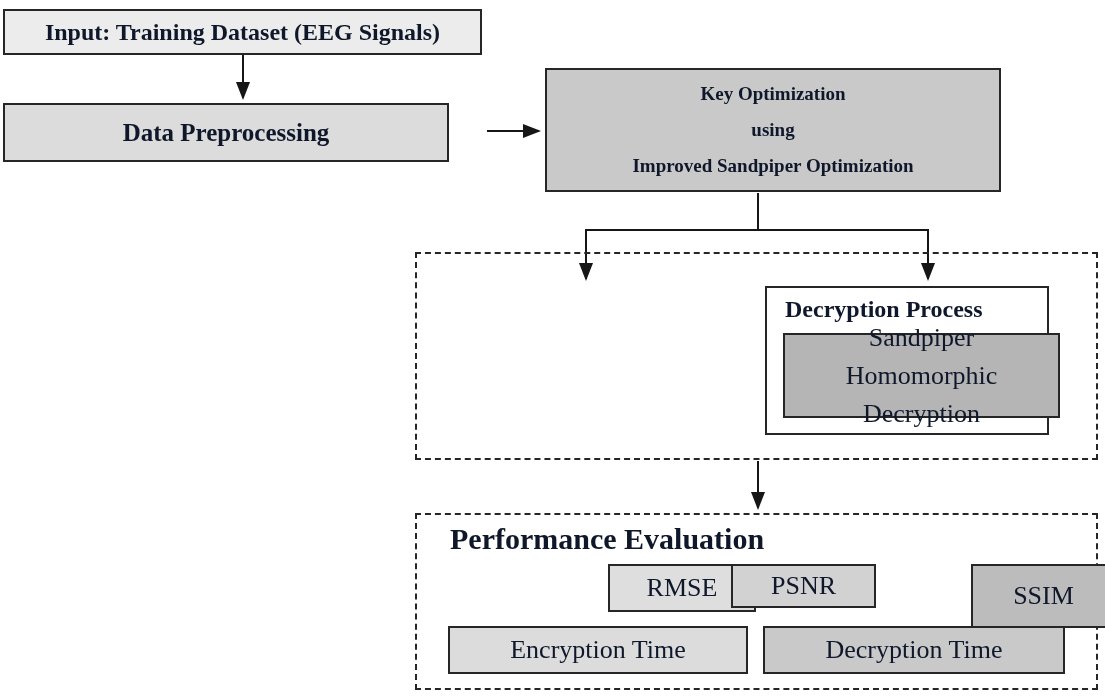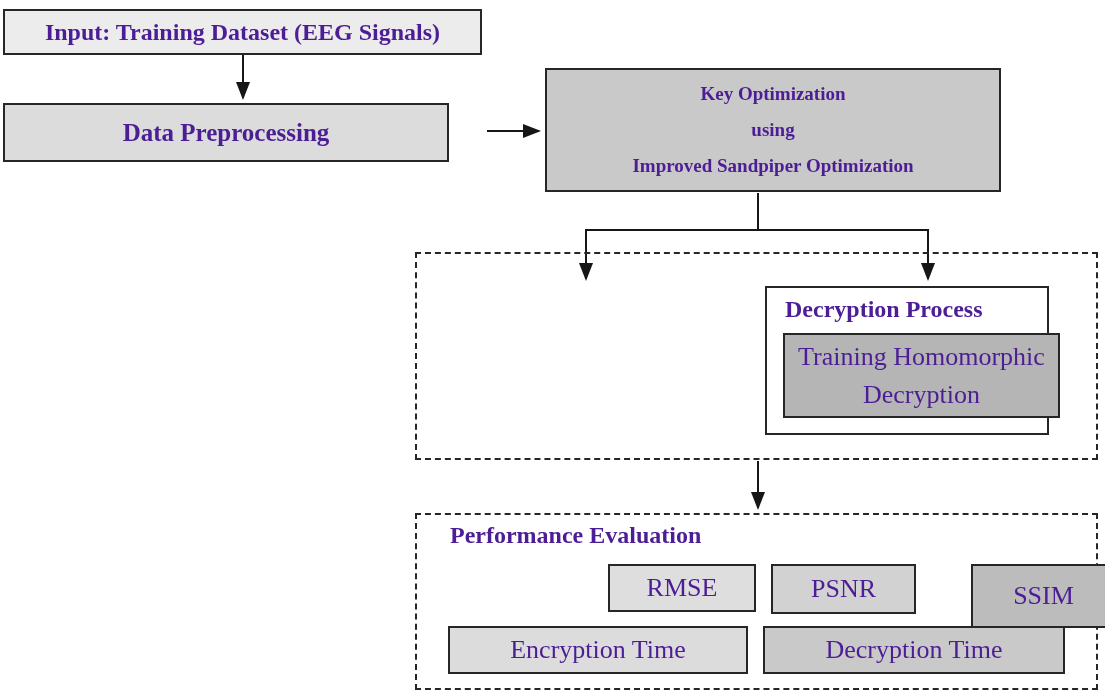--- a/index.html
+++ b/index.html
@@ -2,21 +2,21 @@
 <html><head>
 <meta charset="utf-8">
 <style>
   html, body { margin: 0; padding: 0; background: #ffffff; }
   #canvas {
     position: relative;
     width: 1105px;
     height: 697px;
     background: #ffffff;
     font-family: "Liberation Serif", "DejaVu Serif", serif;
-    color: #4c1d95;
+    color: #0f172a;
     overflow: hidden;
   }
   .node {
     position: absolute;
     box-sizing: border-box;
     border: 2.5px solid #262626;
     display: flex;
     align-items: center;
     justify-content: center;
     text-align: center;
@@ -59,28 +59,28 @@
     text-align: center;
     font-size: 26px;
     line-height: 38px;
     padding: 0 10px;
   }
   #encrypt-inner { left: 15px; top: 45px; width: 276px; height: 85px; }
   #decrypt-inner { left: 16px; top: 45px; width: 277px; height: 85px; }
   #perf-title {
     position: absolute;
     left: 450px; top: 522px;
-    font-size: 24px;
+    font-size: 30px;
     font-weight: bold;
     white-space: nowrap;
   }
   .metric { font-size: 26px; }
   #metric-mse  { left: 450px; top: 564px; width: 145px; height: 48px; }
   #metric-rmse { left: 608px; top: 564px; width: 148px; height: 48px; }
-  #metric-psnr { left: 771px; top: 564px; width: 145px; height: 50px; }
+  #metric-psnr { left: 731px; top: 564px; width: 145px; height: 44px; }
   #metric-ssim { left: 971px; top: 564px; width: 145px; height: 64px; }
   #time-enc    { left: 448px; top: 626px; width: 300px; height: 48px; }
   #time-dec    { left: 763px; top: 626px; width: 302px; height: 48px; }
   #arrow-layer {
     position: absolute;
     left: 0; top: 0;
     width: 1105px; height: 697px;
     pointer-events: none;
   }
 </style>
@@ -110,21 +110,21 @@
 
   <div class="node bold" id="keyopt-node" style="background-color: rgb(201, 201, 201);">Key Optimization
 using
 Improved Sandpiper Optimization</div>
 
   <div class="dashed-group" id="process-group"></div>
 
 
   <div class="process-box" id="decrypt-box" style="background-color: rgb(255, 255, 255);">
     <div class="process-title">Decryption Process</div>
-    <div class="inner-box" id="decrypt-inner" style="background-color: rgb(181, 181, 181);">Training Homomorphic Decryption</div>
+    <div class="inner-box" id="decrypt-inner" style="background-color: rgb(181, 181, 181);">Sandpiper Homomorphic Decryption</div>
   </div>
 
   <div class="dashed-group" id="perf-group"></div>
 
   <div id="perf-title">Performance Evaluation</div>
 
   <div class="node metric" id="metric-rmse" style="background-color: rgb(222, 222, 222);">RMSE</div>
   <div class="node metric" id="metric-psnr" style="background-color: rgb(210, 210, 210);">PSNR</div>
   <div class="node metric" id="metric-ssim" style="background-color: rgb(188, 188, 188);">SSIM</div>
 

